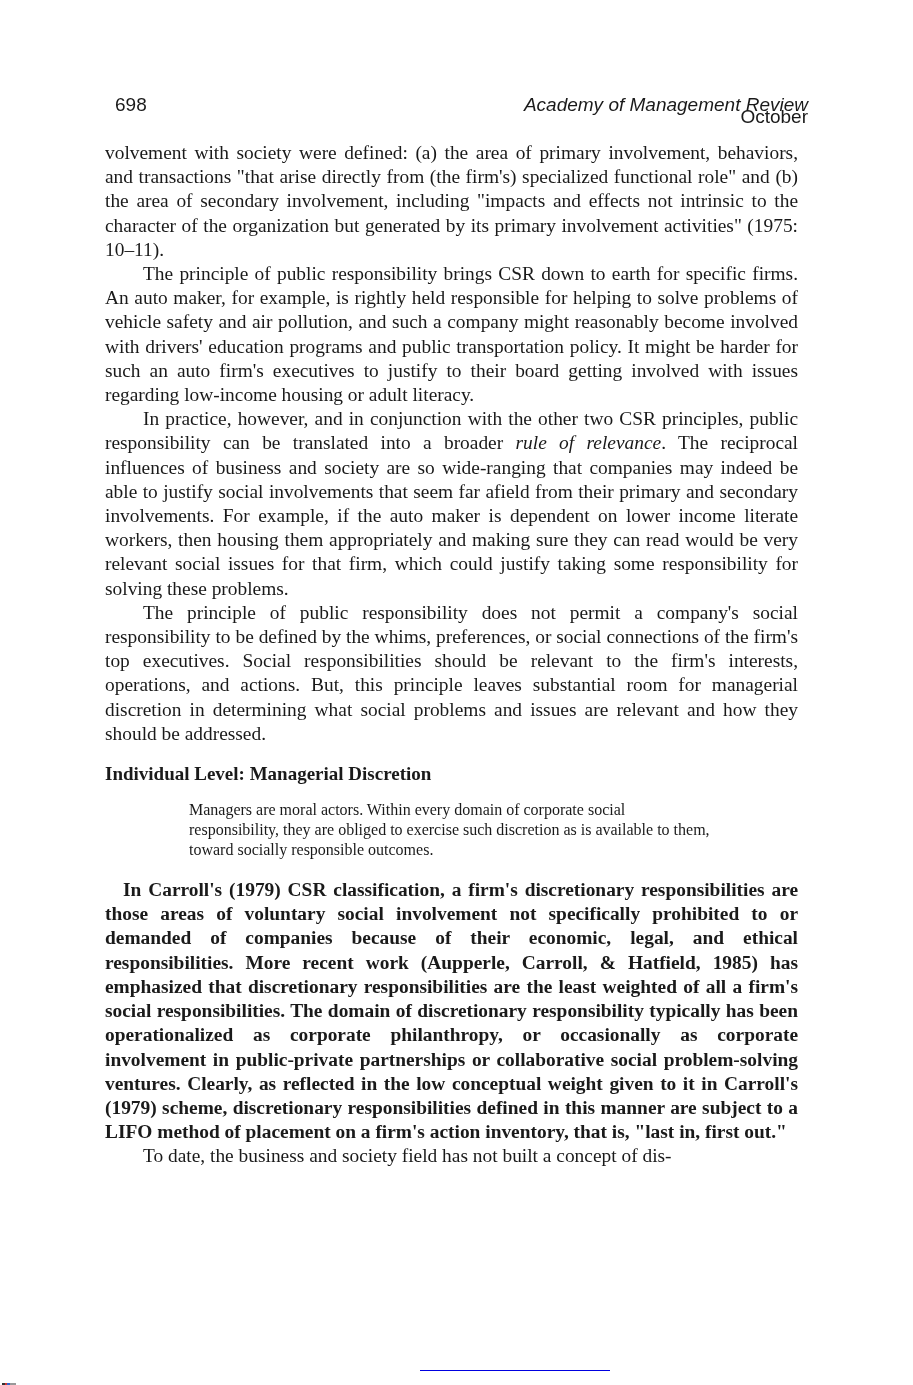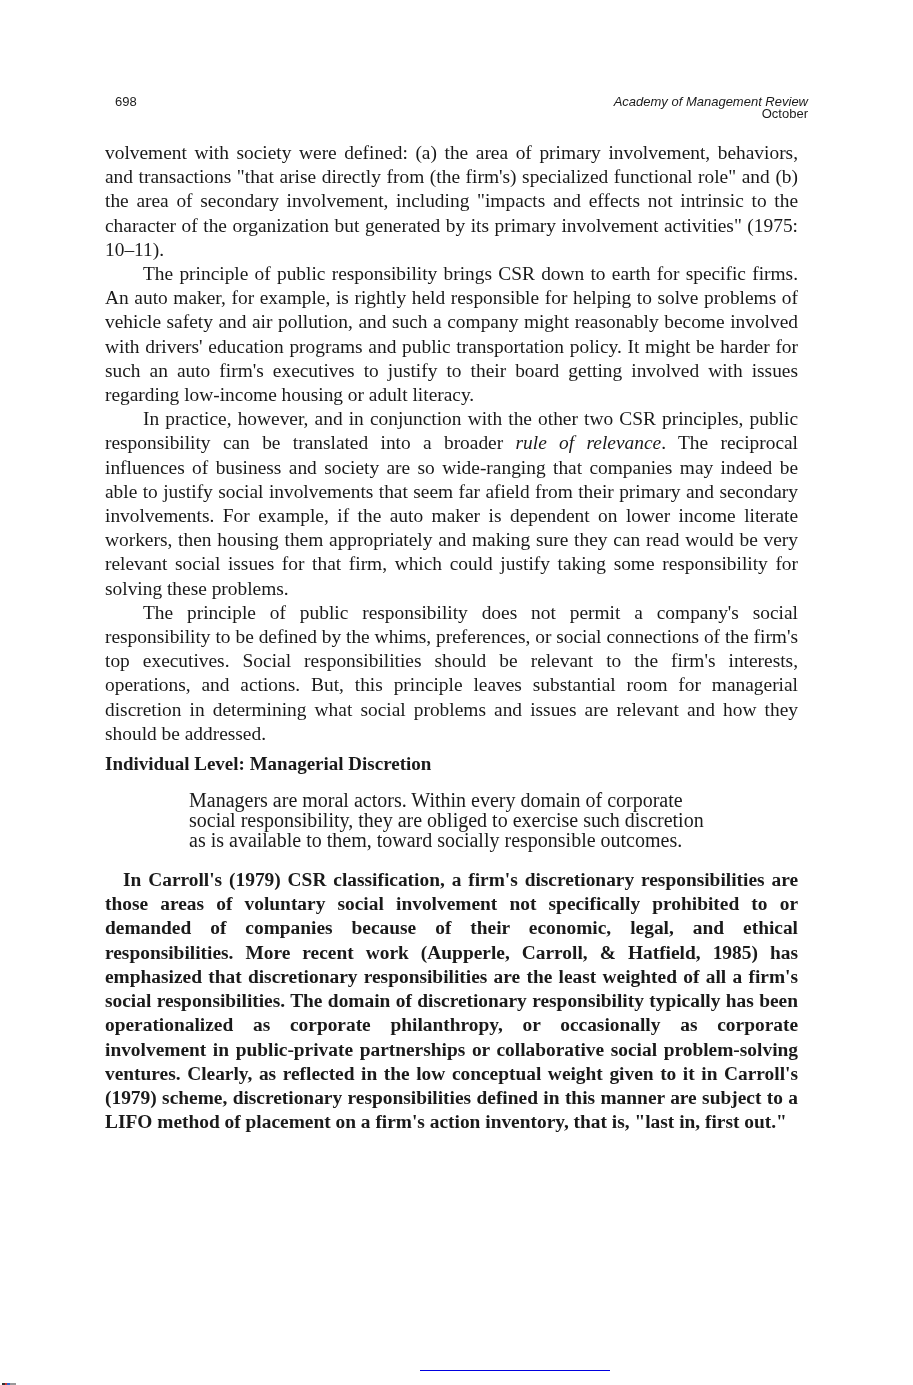--- a/index.html
+++ b/index.html
@@ -1,30 +1,30 @@
 <!DOCTYPE html>
 <html><head>
   <meta charset="utf-8">
   <style>
     html, body { margin: 0; padding: 0; background: #ffffff; }
     body { width: 913px; height: 1385px; position: relative; overflow: hidden;
            font-family: "DejaVu Serif", "Liberation Serif", serif; color: #1a1a1a; }
     .header { position: absolute; top: 94px; left: 115px; width: 693px; height: 22px;
-              font-family: "Liberation Sans", sans-serif; font-size: 13px; }
+              font-family: "Liberation Sans", sans-serif; font-size: 19px; }
     .header .pn { position: absolute; left: 0; top: 0; }
     .header .jt { position: absolute; left: 0; right: 0; top: 0; text-align: right; font-style: italic; }
     .header .mo { position: absolute; right: 0; top: 12px; }
     .body { position: absolute; top: 141px; left: 105px; width: 693px;
             font-family: "Liberation Serif", serif; font-size: 19.4px; line-height: 24.2px; }
     .body p { margin: 0; text-align: justify; text-align-last: auto; }
     .body p.ind { text-indent: 38px; }
     .body p.ind2 { text-indent: 18px; font-weight: bold; }
-    h3 { margin: 6px 0 0 0; font-family: "Liberation Serif", serif; font-weight: bold;
+    h3 { margin: 16px 0 0 0; font-family: "Liberation Serif", serif; font-weight: bold;
          font-size: 19px; line-height: 24px; }
-    .quote { margin: 14px 0 18px 84px; width: 530px; font-size: 20px; line-height: 20px;
+    .quote { margin: 14px 0 18px 84px; width: 530px; font-size: 16px; line-height: 20px;
              font-family: "Liberation Serif", serif; }
     .quote p { margin: 0; text-align: left; }
     em { }
     .footline { position: absolute; left: 420px; top: 1370px; width: 190px; height: 1px; background: #0000e0; }
     .marks { position: absolute; left: 2px; top: 1383px; width: 14px; height: 2px;
              background: linear-gradient(90deg, #333 0 3px, #c33 3px 5px, #36c 5px 8px, #999 8px 14px); }
   </style>
 </head>
 <body>
 
@@ -37,16 +37,17 @@
 <div class="body">
   <p>volvement with society were defined: (a) the area of primary involvement, behaviors, and transactions "that arise directly from (the firm's) specialized functional role" and (b) the area of secondary involvement, including "impacts and effects not intrinsic to the character of the organization but generated by its primary involvement activities" (1975: 10–11).</p>
   <p class="ind">The principle of public responsibility brings CSR down to earth for specific firms. An auto maker, for example, is rightly held responsible for helping to solve problems of vehicle safety and air pollution, and such a company might reasonably become involved with drivers' education programs and public transportation policy. It might be harder for such an auto firm's executives to justify to their board getting involved with issues regarding low-income housing or adult literacy.</p>
   <p class="ind"><span>In practice, however, and in conjunction with the other two CSR principles, public responsibility can be translated into a broader </span><em>rule of relevance</em><span>. The reciprocal influences of business and society are so wide-ranging that companies may indeed be able to justify social involvements that seem far afield from their primary and secondary involvements. For example, if the auto maker is dependent on lower income literate workers, then housing them appropriately and making sure they can read would be very relevant social issues for that firm, which could justify taking some responsibility for solving these problems.</span></p>
   <p class="ind">The principle of public responsibility does not permit a company's social responsibility to be defined by the whims, preferences, or social connections of the firm's top executives. Social responsibilities should be relevant to the firm's interests, operations, and actions. But, this principle leaves substantial room for managerial discretion in determining what social problems and issues are relevant and how they should be addressed.</p>
   <h3>Individual Level: Managerial Discretion</h3>
   <div class="quote">
     <p>Managers are moral actors. Within every domain of corporate social responsibility, they are obliged to exercise such discretion as is available to them, toward socially responsible outcomes.</p>
   </div>
   <p class="ind2">In Carroll's (1979) CSR classification, a firm's discretionary responsibilities are those areas of voluntary social involvement not specifically prohibited to or demanded of companies because of their economic, legal, and ethical responsibilities. More recent work (Aupperle, Carroll, &amp; Hatfield, 1985) has emphasized that discretionary responsibilities are the least weighted of all a firm's social responsibilities. The domain of discretionary responsibility typically has been operationalized as corporate philanthropy, or occasionally as corporate involvement in public-private partnerships or collaborative social problem-solving ventures. Clearly, as reflected in the low conceptual weight given to it in Carroll's (1979) scheme, discretionary responsibilities defined in this manner are subject to a LIFO method of placement on a firm's action inventory, that is, "last in, first out."</p>
+  <p class="ind">To date, the business and society field has not built a concept of dis-</p>
 </div>
 
 <div class="footline"></div>
 <div class="marks"></div>
 
 </body></html>

